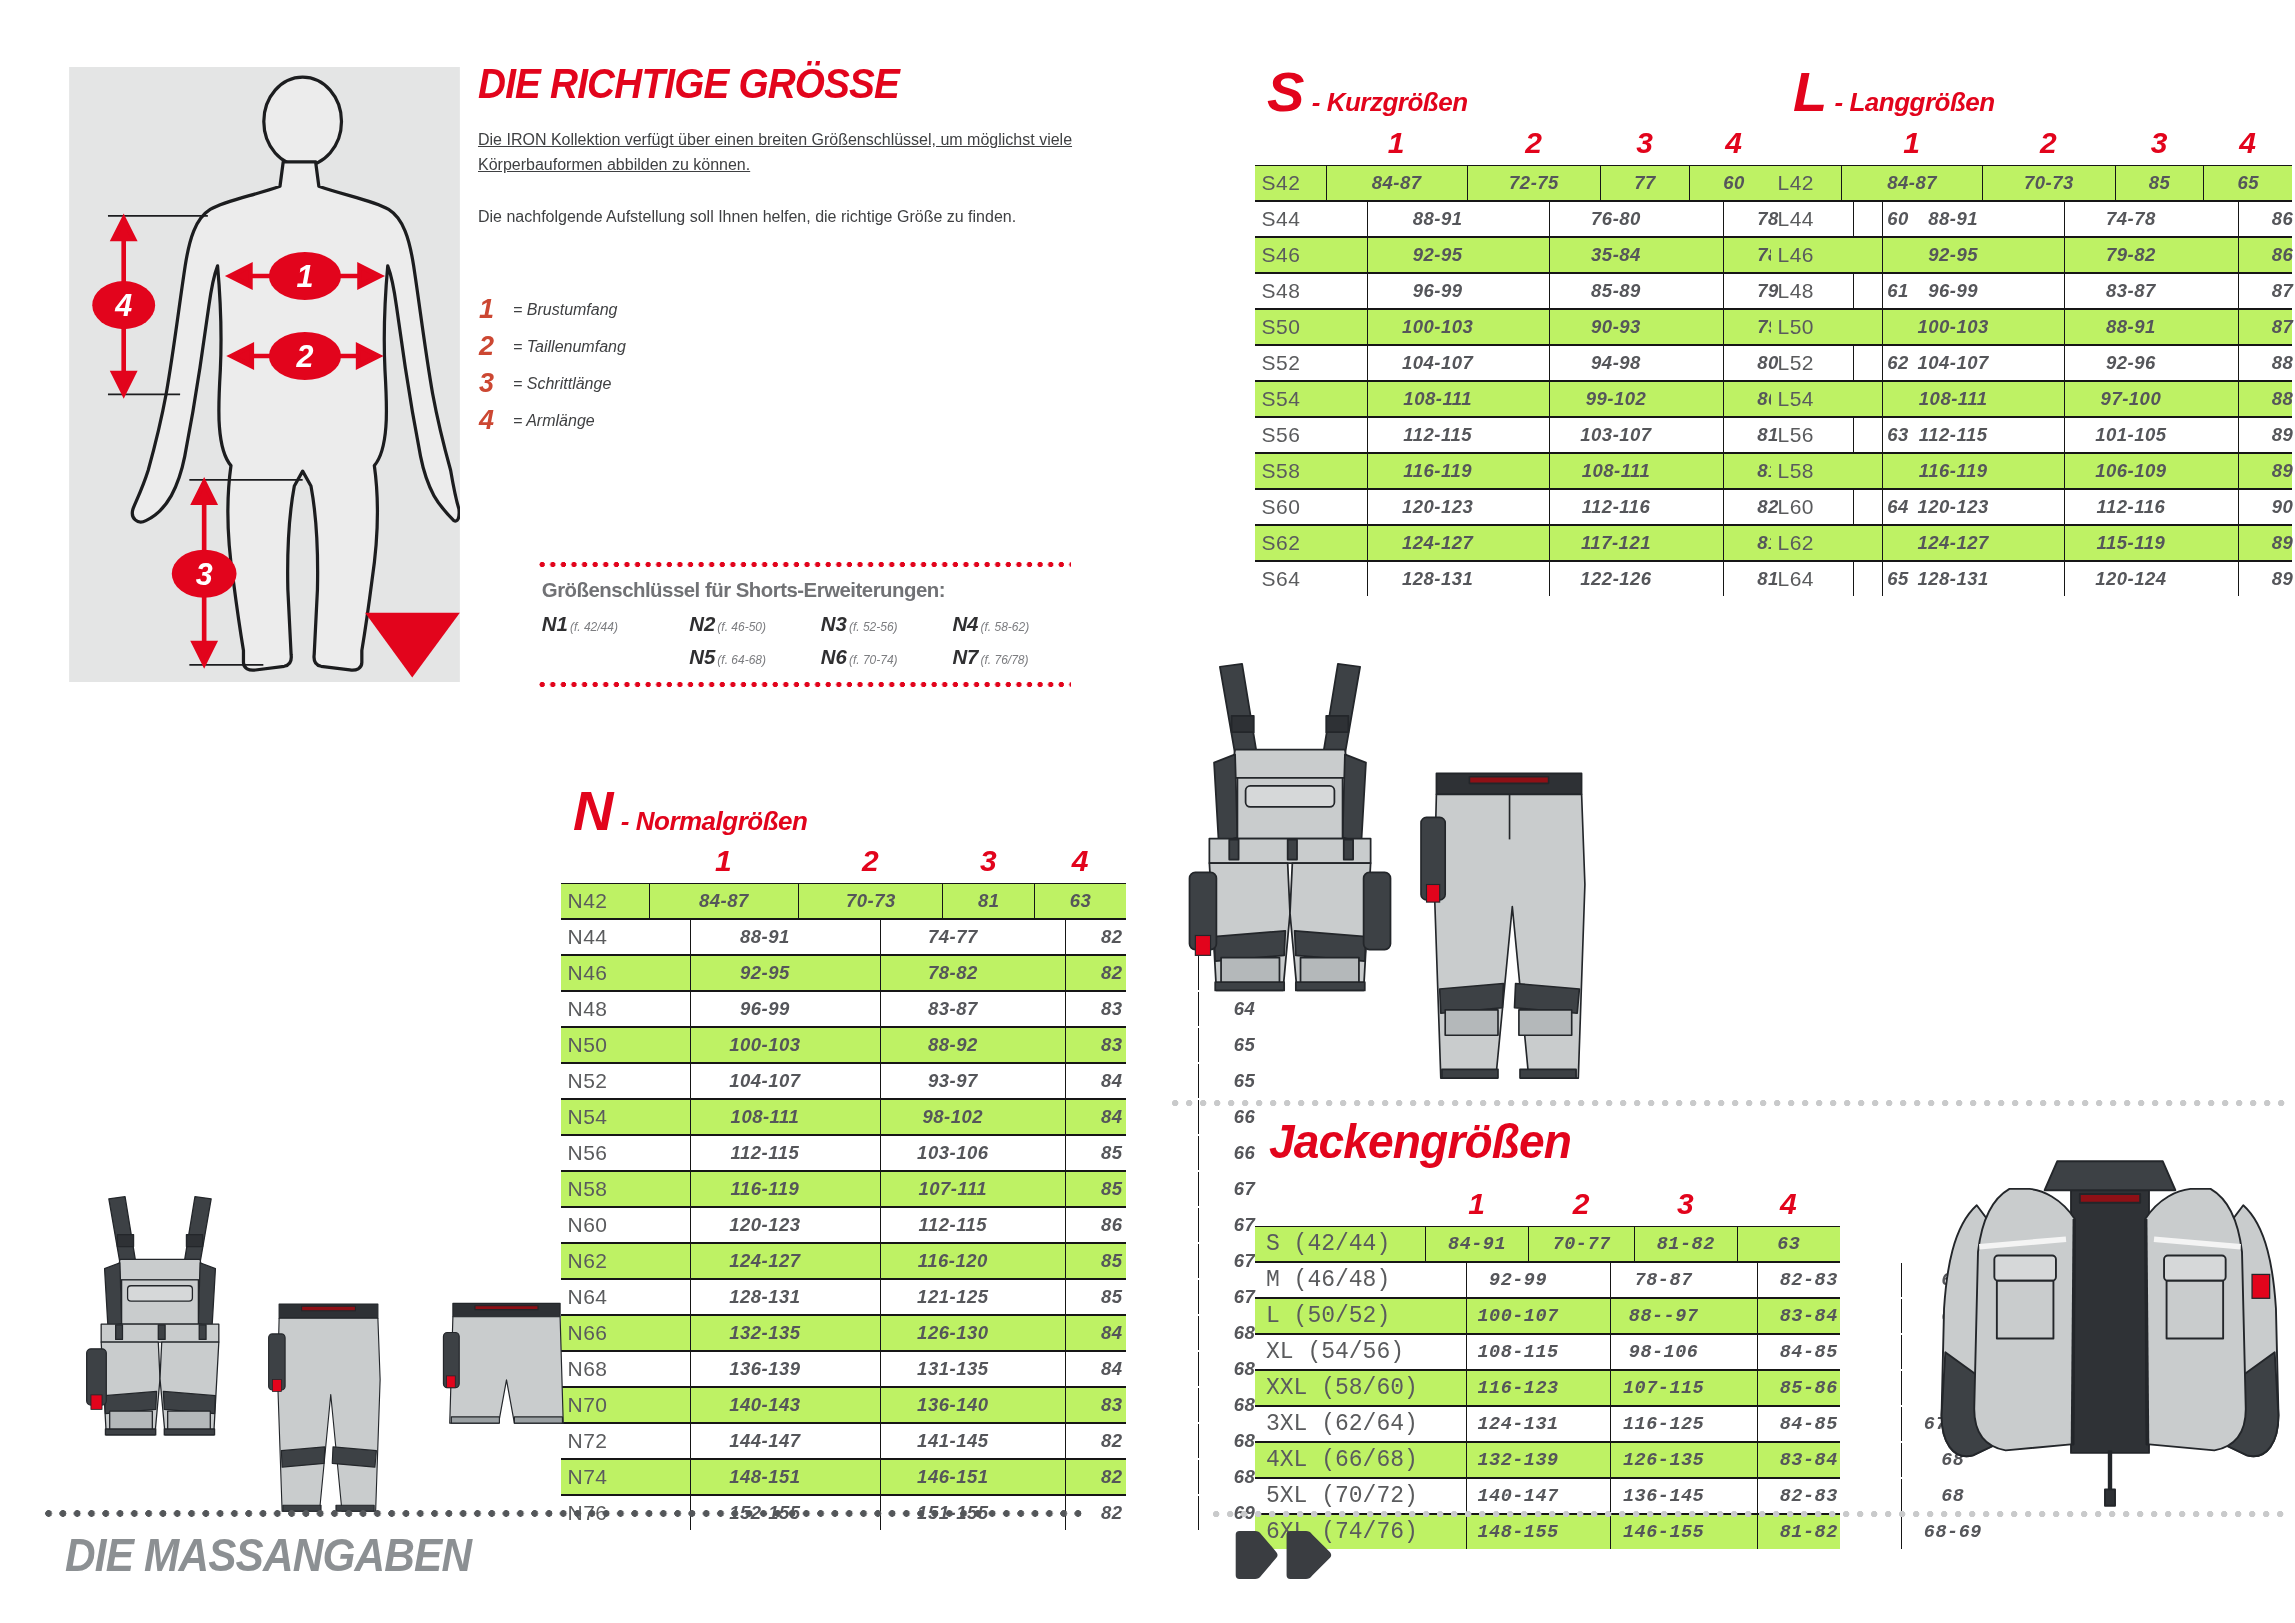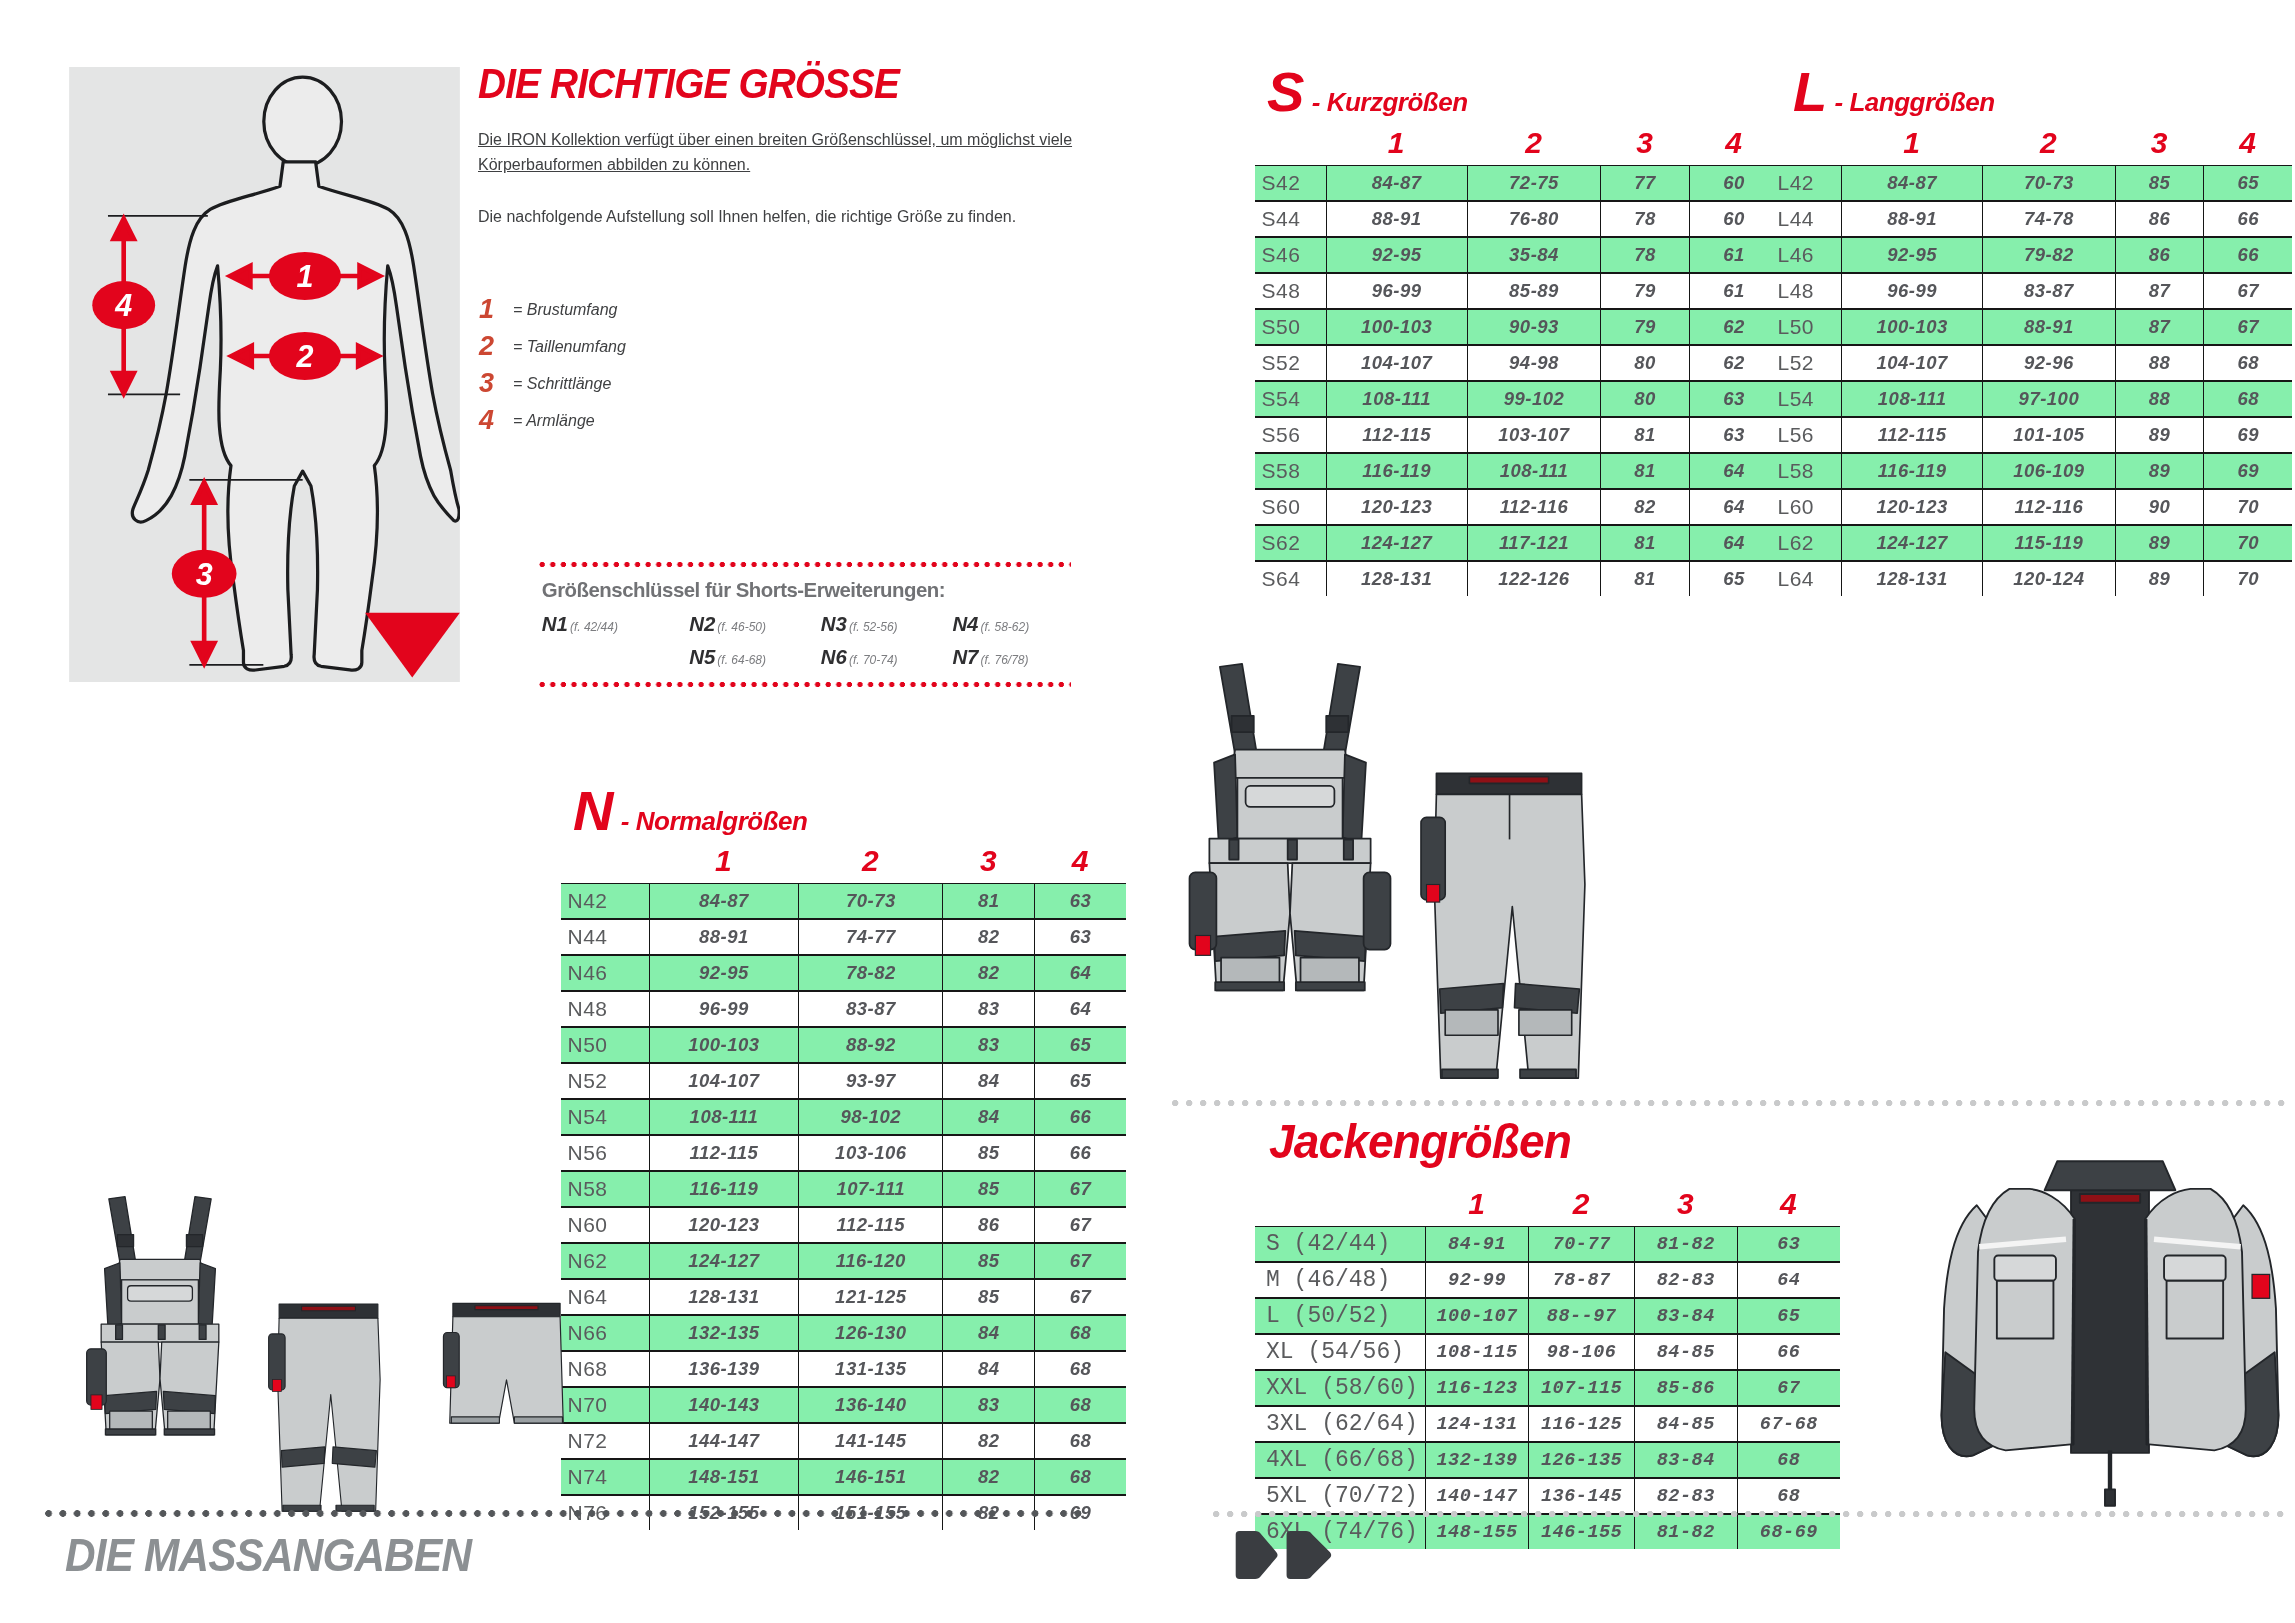--- a/index.html
+++ b/index.html
@@ -48,22 +48,22 @@
   .trow-grid{display:grid;}
   .tbl-sl .trow-grid{grid-template-columns:13.5% 27% 25.5% 17% 17%;}
   .tbl-n  .trow-grid{grid-template-columns:15.5% 26.5% 25.5% 16.25% 16.25%;}
   .tbl-j  .trow-grid{grid-template-columns:29% 17.75% 18% 17.6% 17.65%;}
   .thead{height:50px;}
   .hcell{display:flex;align-items:flex-end;justify-content:center;}
   .hnum{font-size:30px;color:#e2041c;font-weight:bold;font-style:italic;padding-bottom:4.6px;}
   .tbody{border-top:1.9px solid #161616;}
   .trow{height:34px;}
   .tbl-j .trow{height:34px;font-family:Liberation Mono, monospace;}
-  .trow + .trow{border-top:2.8px solid #161616;}
-  .shade{background:#86efac;}
+  .trow + .trow{border-top:2.8px solid #161616;gap:41px;}
+  .shade{background:#bef264;}
   .cell{display:flex;align-items:center;min-width:0;}
   .cell + .cell{border-left:1.9px solid #161616;}
   .lbl{font-size:21px;color:#5a5b5d;padding-left:6.5px;letter-spacing:0.5px;}
   .tbl-j .lbl{font-size:23px;padding-left:11px;letter-spacing:0;}
   .val{justify-content:center;font-style:italic;font-weight:bold;font-size:18.5px;color:#55565a;letter-spacing:0.5px;}
 
   
   #footer-title{position:absolute;left:65px;top:1528px;font-size:46px;font-weight:bold;font-style:italic;
                 color:#8c9093;letter-spacing:-0.9px;transform:scaleX(.92);transform-origin:left;white-space:nowrap;}
 

